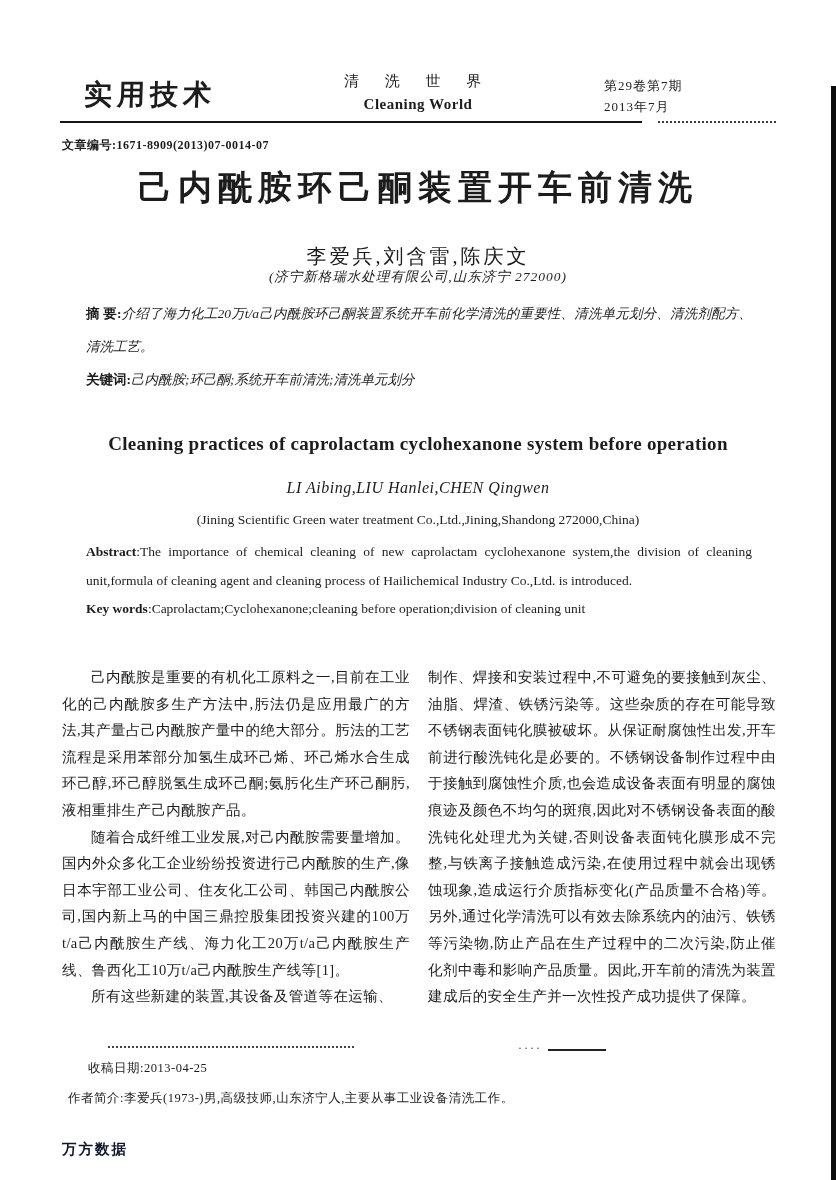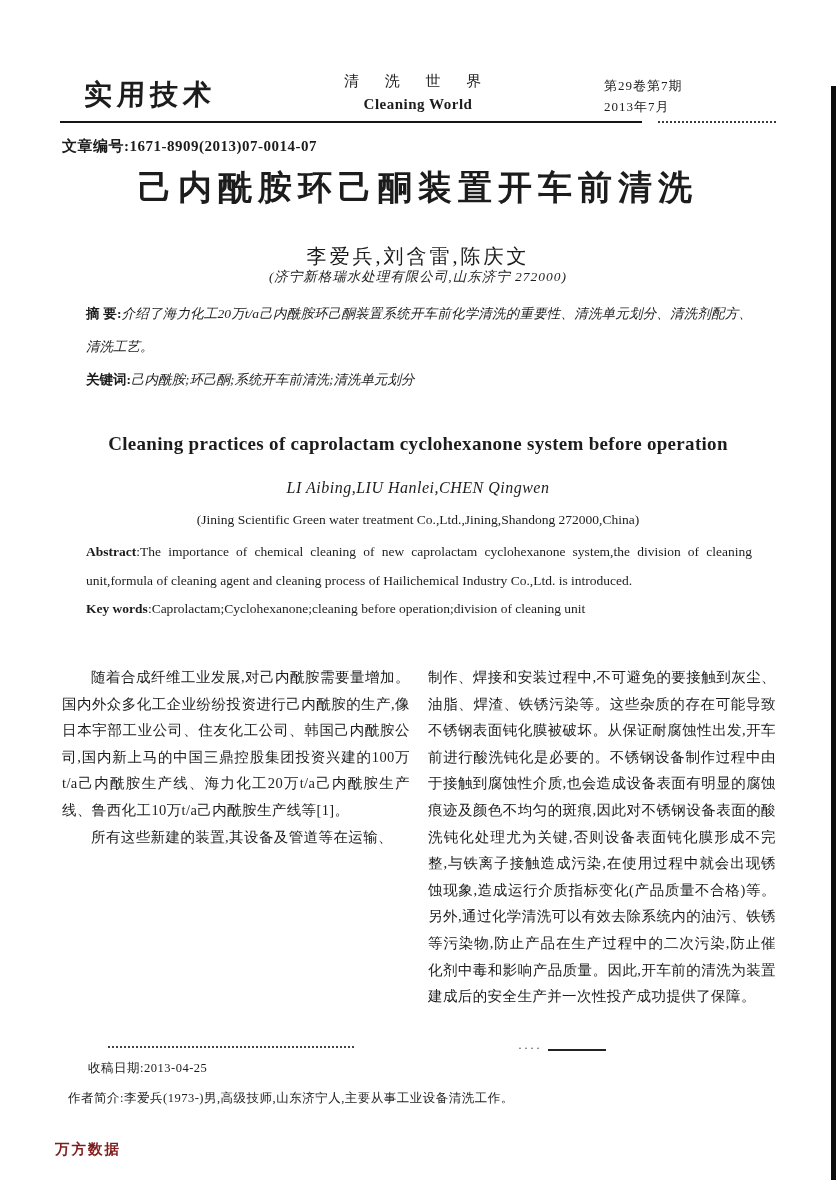--- a/index.html
+++ b/index.html
@@ -16,21 +16,21 @@
   .jr-logo{top:76px;left:84px;font-size:28px;font-weight:900;letter-spacing:5px;
     font-family:"DejaVu Sans","Liberation Sans",sans-serif;transform:skewX(-2deg);}
   .jr-center{top:72px;}
   .jr-cn{font-size:15px;letter-spacing:11px;font-weight:400;}
   .jr-en{font-size:15px;font-weight:bold;margin-top:5px;letter-spacing:.5px;}
   .jr-right{top:75px;left:604px;font-size:13px;line-height:21px;letter-spacing:1px;}
   .head-rule{top:121px;left:60px;width:582px;border-top:2px solid #151515;height:0;}
   .head-rule-dot{top:121px;left:658px;width:118px;border-top:2px dotted #3a3a3a;height:0;}
 
   
-  .artno{top:137px;left:62px;font-size:15px;font-weight:600;letter-spacing:.5px;}
+  .artno{top:137px;left:62px;font-size:12px;font-weight:600;letter-spacing:.5px;}
   .title-cn{top:165px;font-size:34px;font-weight:900;letter-spacing:6px;
     font-family:"DejaVu Sans","Liberation Sans",sans-serif;}
   .authors-cn{top:243px;font-size:20px;letter-spacing:3px;}
   .affil-cn{top:268px;font-size:13.5px;letter-spacing:1px;font-style:italic;}
 
   .cn-meta{top:297px;left:86px;width:666px;font-size:13.5px;line-height:33px;}
   .cn-meta p{margin:0;text-align:justify;}
   .cn-abstract-text,.cn-kw-text{font-style:italic;}
 
   
@@ -48,21 +48,21 @@
   .col p{margin:0;}
   .col p.indent{text-indent:2em;}
 
   
   .fn-rule-dotted{top:1046px;left:108px;width:246px;border-top:2px dotted #444;height:0;}
   .fn-dots{top:1041px;left:518px;font-size:12px;color:#444;letter-spacing:2px;}
   .fn-dash{top:1049px;left:548px;width:58px;border-top:2px solid #222;height:0;}
   .fn-received{top:1060px;left:88px;font-size:12.5px;letter-spacing:.5px;}
   .fn-bio{top:1090px;left:68px;font-size:12.5px;letter-spacing:.5px;}
 
-  .watermark{top:1140px;left:55px;font-size:14.5px;color:#7f1d1d;
+  .watermark{top:1140px;left:62px;font-size:14.5px;color:#0f172a;
     font-weight:700;letter-spacing:2px;}
 
   .scan-bar{top:86px;right:0;width:5px;height:1094px;background:#0c0c0c;}
 </style>
 </head>
 <body>
 
 <div class="abs jr-logo">实用技术</div>
 
 <div class="abs center jr-center">
@@ -104,20 +104,21 @@
 <div class="abs en-meta">
   <p>
     <span class="bold">Abstract</span><span>:The importance of chemical cleaning of new caprolactam cyclohexanone system,the division of cleaning unit,formula of cleaning agent and cleaning process of Hailichemical Industry Co.,Ltd. is introduced.</span>
   </p>
   <p>
     <span class="bold">Key words</span><span>:Caprolactam;Cyclohexanone;cleaning before operation;division of cleaning unit</span>
   </p>
 </div>
 
 <div class="abs col col-left">
+  <p class="indent">己内酰胺是重要的有机化工原料之一,目前在工业化的己内酰胺多生产方法中,肟法仍是应用最广的方法,其产量占己内酰胺产量中的绝大部分。肟法的工艺流程是采用苯部分加氢生成环己烯、环己烯水合生成环己醇,环己醇脱氢生成环己酮;氨肟化生产环己酮肟,液相重排生产己内酰胺产品。</p>
   <p class="indent">随着合成纤维工业发展,对己内酰胺需要量增加。国内外众多化工企业纷纷投资进行己内酰胺的生产,像日本宇部工业公司、住友化工公司、韩国己内酰胺公司,国内新上马的中国三鼎控股集团投资兴建的100万t/a己内酰胺生产线、海力化工20万t/a己内酰胺生产线、鲁西化工10万t/a己内酰胺生产线等[1]。</p>
   <p class="indent">所有这些新建的装置,其设备及管道等在运输、</p>
 </div>
 
 <div class="abs col col-right">
   <p>制作、焊接和安装过程中,不可避免的要接触到灰尘、油脂、焊渣、铁锈污染等。这些杂质的存在可能导致不锈钢表面钝化膜被破坏。从保证耐腐蚀性出发,开车前进行酸洗钝化是必要的。不锈钢设备制作过程中由于接触到腐蚀性介质,也会造成设备表面有明显的腐蚀痕迹及颜色不均匀的斑痕,因此对不锈钢设备表面的酸洗钝化处理尤为关键,否则设备表面钝化膜形成不完整,与铁离子接触造成污染,在使用过程中就会出现锈蚀现象,造成运行介质指标变化(产品质量不合格)等。另外,通过化学清洗可以有效去除系统内的油污、铁锈等污染物,防止产品在生产过程中的二次污染,防止催化剂中毒和影响产品质量。因此,开车前的清洗为装置建成后的安全生产并一次性投产成功提供了保障。</p>
 </div>
 
 <div class="abs fn-rule-dotted"></div>
 <div class="abs fn-dots">····</div>

